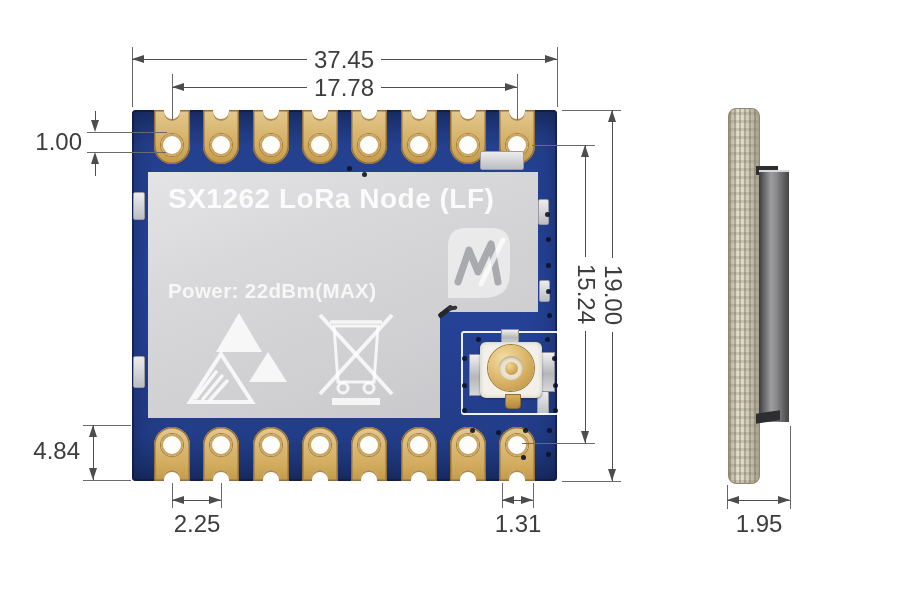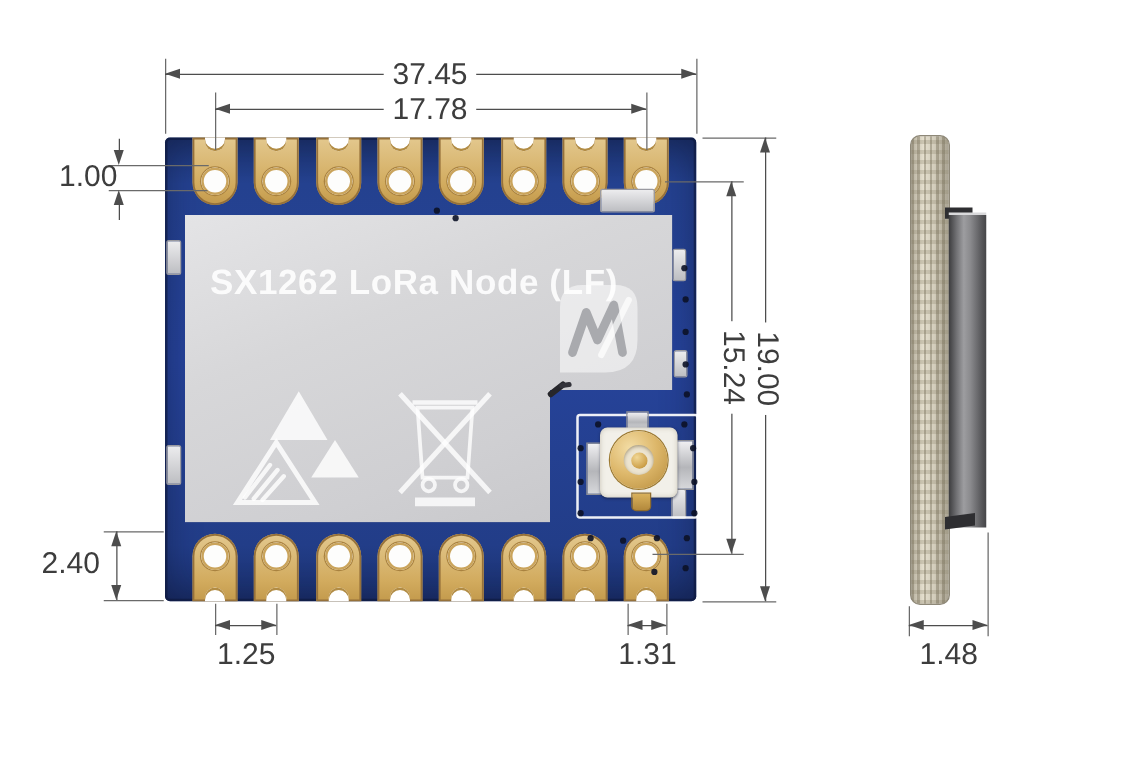--- a/index.html
+++ b/index.html
@@ -39,21 +39,21 @@
   .pin.bot .hole{top:7px;}
   .pin .notch{position:absolute;left:10px;width:16px;height:11px;background:#ffffff;}
   .pin.top .notch{top:0;border-radius:0 0 9px 9px;box-shadow:inset 0 -2px 0 0 #b28c44;}
   .pin.bot .notch{bottom:0;border-radius:9px 9px 0 0;box-shadow:inset 0 2px 0 0 #b28c44;}
 
   .shield{position:absolute;left:16px;top:62px;width:390px;height:246px;z-index:3;
        background:linear-gradient(158deg,#e4e4e6 0%,#d7d7d9 35%,#cfcfd2 70%,#c6c6c9 100%);
        clip-path:polygon(0 0,100% 0,100% 56.9%,74.87% 56.9%,74.87% 100%,0 100%);
        filter:drop-shadow(1px 1.5px 1px rgba(40,45,60,.5));}
   .shield-title{position:absolute;left:20px;top:11px;font-size:28px;font-weight:bold;
-       letter-spacing:.5px;color:rgba(255,255,255,.88);margin-top:27px;}
+       letter-spacing:.5px;color:rgba(255,255,255,.88);}
   .shield-spec{position:absolute;left:20px;font-size:20.5px;font-weight:bold;
        letter-spacing:.4px;color:rgba(255,255,255,.8);}
 
   .sm-tab{position:absolute;background:linear-gradient(180deg,#ececee,#bdbec2);border:1px solid #9a9aa0;
        border-radius:2px;z-index:2;}
   .via{position:absolute;width:5px;height:5px;border-radius:50%;background:#0c1227;opacity:.9;z-index:4;}
 
   .silk-frame{position:absolute;left:329px;top:221px;width:94px;height:80px;z-index:3;
        border:2px solid rgba(255,255,255,.92);border-radius:3px;}
   .conn-sq{position:absolute;left:348px;top:232px;width:62px;height:56px;z-index:5;background:#f2f0e9;
@@ -156,20 +156,21 @@
           <div class="notch"></div>
         </div>
         <div class="pin bot" style="left: 367.1px;">
           <div class="hole"></div>
           <div class="notch"></div>
         </div>
       </div>
 
     <div class="shield">
       <div class="shield-title">SX1262 LoRa Node (LF)</div>
+      <div class="shield-spec" style="top:107px;">Power: 22dBm(MAX)</div>
 
       <svg class="abs" style="left:38px;top:140px;" width="110" height="96" viewBox="0 0 110 96">
         <polygon points="53,1 76,40 30,40" fill="rgba(255,255,255,.82)"></polygon>
         <polygon points="82,40 101,70 63,70" fill="rgba(255,255,255,.82)"></polygon>
         <polygon points="35,42 66,90 4,90" fill="none" stroke="rgba(255,255,255,.82)" stroke-width="4"></polygon>
         <path d="M10,86 L30,60 M17,87 L36,64 M24,88 L41,69" stroke="rgba(255,255,255,.82)" stroke-width="3.5" fill="none" stroke-linecap="round"></path>
       </svg>
 
       <svg class="abs" style="left:168px;top:138px;" width="80" height="98" viewBox="0 0 80 98">
         <line x1="14" y1="12" x2="66" y2="12" stroke="rgba(255,255,255,.8)" stroke-width="3.5"></line>
@@ -255,57 +256,57 @@
   <div class="ar l" style="left:172px;top:83px;"></div>
   <div class="ar r" style="left:505px;top:83px;"></div>
   <div class="dlabel center" style="left:344px;top:88px;">17.78</div>
 
   <div class="ext h" style="left:87px;top:132px;width:80px;"></div>
   <div class="ext h" style="left:87px;top:152px;width:79px;"></div>
   <div class="dimline v" style="left:95px;top:111px;height:10px;"></div>
   <div class="ar d" style="left:91px;top:120px;"></div>
   <div class="dimline v" style="left:95px;top:164px;height:12px;"></div>
   <div class="ar u" style="left:91px;top:152px;"></div>
-  <div class="dlabel rightal" style="left:28px;top:128px;width:54px;margin-left:12px;">1.00</div>
+  <div class="dlabel rightal" style="left:28px;top:128px;width:54px;">1.00</div>
 
   <div class="ext h" style="left:562px;top:110px;width:59px;"></div>
   <div class="ext h" style="left:562px;top:481px;width:59px;"></div>
   <div class="dimline v" style="left:612px;top:110px;height:371px;"></div>
   <div class="ar u" style="left:608px;top:110px;"></div>
   <div class="ar d" style="left:608px;top:469px;"></div>
   <div class="dlabel vert" style="left:613px;top:295px;">19.00</div>
 
   <div class="ext h" style="left:532px;top:145px;width:63px;"></div>
   <div class="ext h" style="left:522px;top:443px;width:73px;"></div>
   <div class="dimline v" style="left:585px;top:145px;height:298px;"></div>
   <div class="ar u" style="left:581px;top:145px;"></div>
   <div class="ar d" style="left:581px;top:431px;"></div>
   <div class="dlabel vert" style="left:586px;top:294px;">15.24</div>
 
   <div class="ext h" style="left:83px;top:425px;width:48px;"></div>
   <div class="ext h" style="left:83px;top:480px;width:48px;"></div>
   <div class="dimline v" style="left:93px;top:425px;height:55px;"></div>
   <div class="ar u" style="left:89px;top:425px;"></div>
   <div class="ar d" style="left:89px;top:468px;"></div>
-  <div class="dlabel rightal" style="left:26px;top:437px;width:54px;">2.40</div>
+  <div class="dlabel rightal" style="left:26px;top:437px;width:54px;">4.84</div>
 
   <div class="ext v" style="left:172px;top:483px;height:25px;"></div>
   <div class="ext v" style="left:221px;top:483px;height:25px;"></div>
   <div class="dimline h" style="left:172px;top:500px;width:49px;"></div>
   <div class="ar l" style="left:172px;top:496px;"></div>
   <div class="ar r" style="left:209px;top:496px;"></div>
-  <div class="dlabel center" style="left:197px;top:524px;">1.25</div>
+  <div class="dlabel center" style="left:197px;top:524px;">2.25</div>
 
   <div class="ext v" style="left:502px;top:483px;height:25px;"></div>
   <div class="ext v" style="left:533px;top:483px;height:25px;"></div>
   <div class="dimline h" style="left:502px;top:500px;width:31px;"></div>
   <div class="ar l" style="left:502px;top:496px;"></div>
   <div class="ar r" style="left:521px;top:496px;"></div>
   <div class="dlabel center" style="left:518px;top:524px;">1.31</div>
 
   <div class="ext v" style="left:727px;top:485px;height:24px;"></div>
   <div class="ext v" style="left:790px;top:426px;height:83px;"></div>
   <div class="dimline h" style="left:727px;top:500px;width:63px;"></div>
   <div class="ar l" style="left:727px;top:496px;"></div>
   <div class="ar r" style="left:778px;top:496px;"></div>
-  <div class="dlabel center" style="left:759px;top:524px;">1.48</div>
+  <div class="dlabel center" style="left:759px;top:524px;">1.95</div>
 
 </div>
 
 </body></html>

